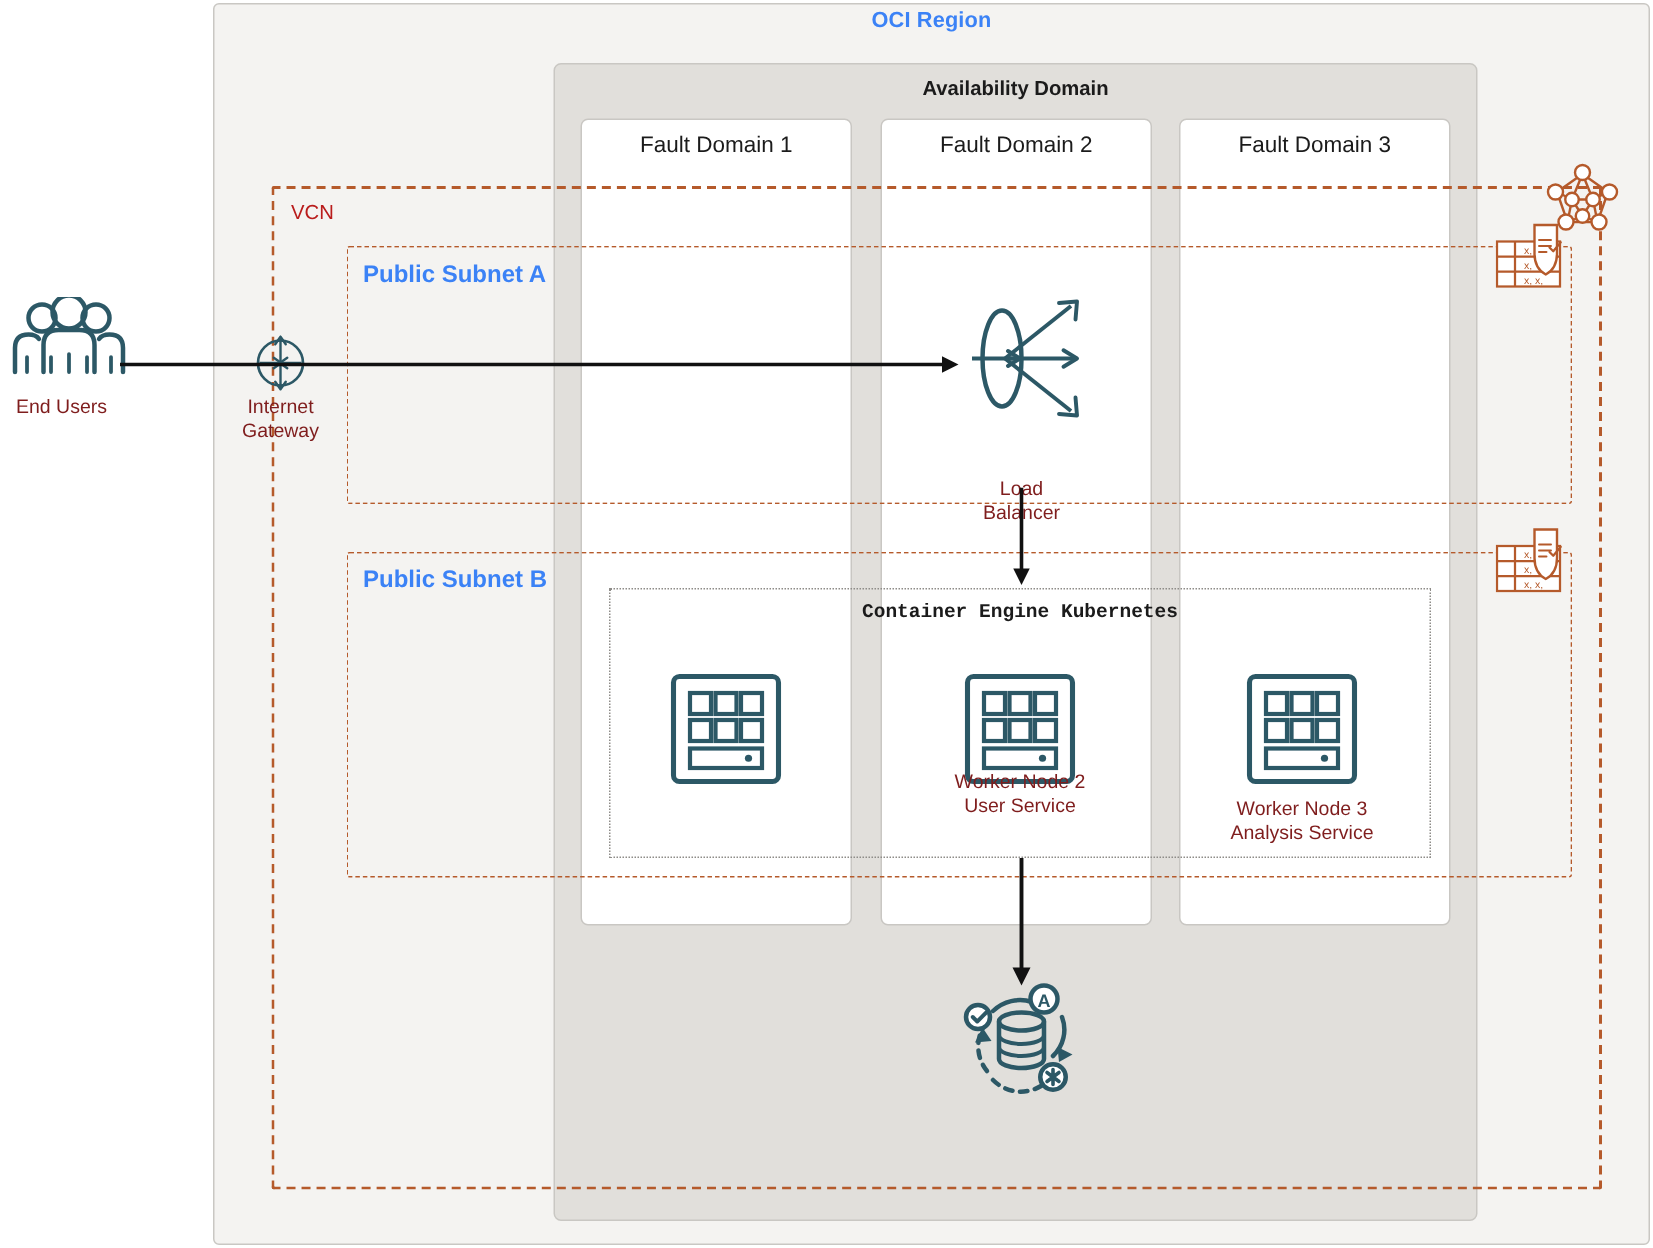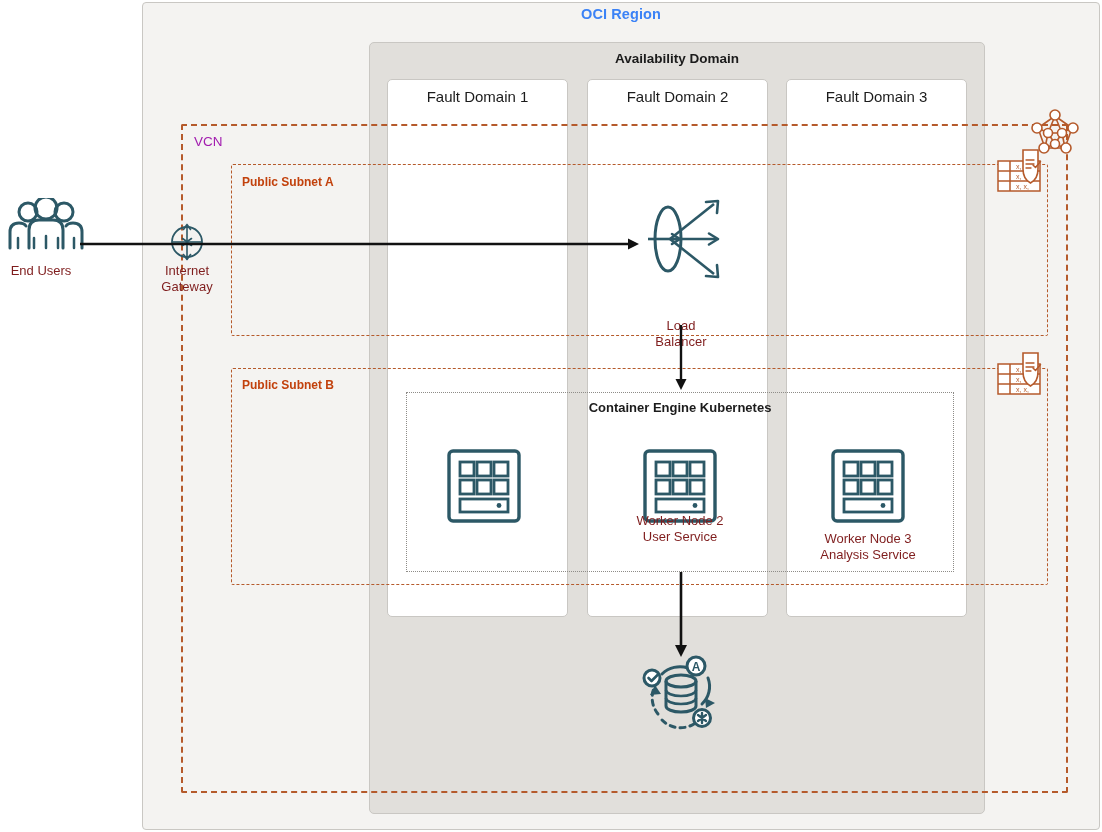--- a/index.html
+++ b/index.html
@@ -71,48 +71,49 @@
 
   
   .vcn {
     left: 181px; top: 124px; width: 887px; height: 669px;
     border: 2px dashed #b55a2b;
     border-radius: 2px;
   }
   .vcn-title {
     left: 194px; top: 134px;
     font-size: 13.5px;
-    color: #a21caf;
+    color: #b91c1c;
     font-weight: normal;
   }
   .subnet {
     border: 1.6px dashed #b55a2b;
     border-radius: 2px;
   }
   .subnet-a { left: 231px; top: 164px; width: 817px; height: 172px; }
   .subnet-b { left: 231px; top: 368px; width: 817px; height: 217px; }
   .subnet-title {
-    font-size: 12px;
-    color: #c2410c;
+    font-size: 16px;
+    color: #3b82f6;
     font-weight: bold;
   }
   .subnet-a-title { left: 242px; top: 175px; }
   .subnet-b-title { left: 242px; top: 378px; }
 
   
   .oke-box {
     left: 406px; top: 392px; width: 548px; height: 180px;
     border: 1.5px dotted #8e8c88;
     background: transparent;
   }
   .oke-title {
     left: 406px; top: 400px; width: 548px;
     text-align: center;
     font-size: 13px;
     font-weight: bold;
+    font-family: Liberation Mono, monospace;
   }
 
   
   .node-label {
     text-align: center;
     font-size: 13px;
     line-height: 16px;
     color: #7f1d1d;
   }
 

